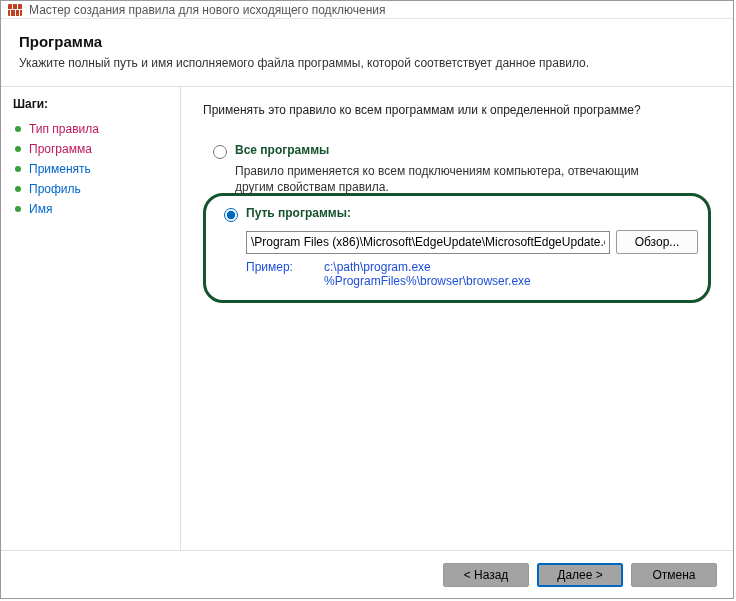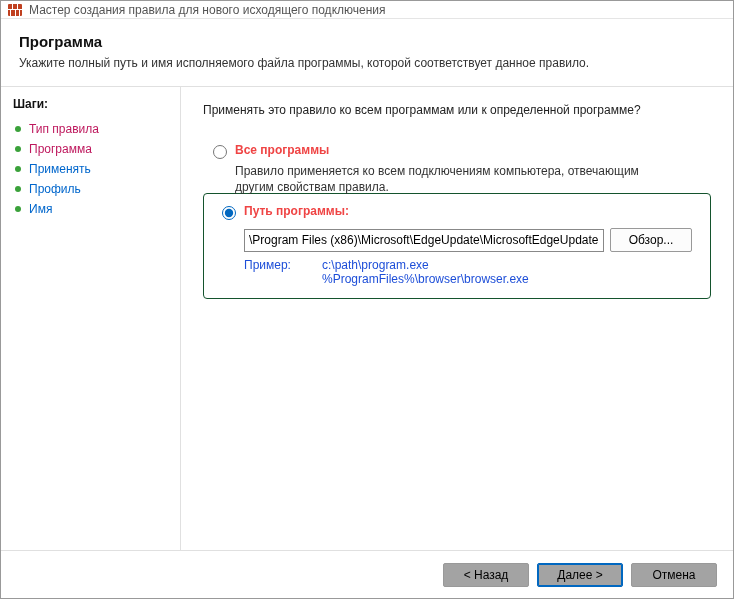--- a/index.html
+++ b/index.html
@@ -18,23 +18,23 @@
   .step { display: flex; align-items: center; padding: 3px 0; font-size: 12px; cursor: default; }
   .step .bullet { width: 6px; height: 6px; border-radius: 50%; margin-right: 8px; margin-left: 2px; }
   .step.current .bullet, .step.done .bullet { background: #3aa13a; }
   .step.pending .bullet { background: #3aa13a; }
   .step.current span { color: #be185d; }
   .step span { color: #0066cc; }
   .main { flex: 1; padding: 16px 22px 0 22px; position: relative; }
   .question { font-size: 12px; color: #222; margin-bottom: 26px; }
   .radio-row { display: flex; align-items: flex-start; margin-left: 10px; }
   .radio-row input[type=radio] { margin-top: 2px; margin-right: 8px; width: 14px; height: 14px; accent-color: #0067c0; }
-  .radio-label { font-weight: 600; font-size: 12px; color: #ef4444; }
+  .radio-label { font-weight: 600; font-size: 12px; color: #14532d; }
   .desc { font-size: 12px; color: #333; margin: 4px 0 2px 32px; max-width: 440px; line-height: 1.35; }
-  .highlight-box { border: 1px solid #14532d; border-radius: 4px; padding: 10px 18px 12px 8px; margin-top: -4px; }
+  .highlight-box { border: 3px solid #14532d; border-radius: 20px; padding: 10px 10px 12px 8px; margin-top: -4px; }
   .path-row { display: flex; align-items: center; margin: 8px 0 6px 32px; gap: 6px; }
   .path-input { flex: 1; height: 23px; border: 1px solid #888; padding: 2px 4px; font-size: 12px; font-family: inherit; }
   .browse-btn { height: 24px; min-width: 82px; border: 1px solid #999; background: #fcfcfc; font-size: 12px; padding: 0 14px; border-radius: 2px; cursor: pointer; }
   .example { display: flex; margin: 6px 0 0 32px; font-size: 12px; color: #1d4ed8; }
   .example .lbl { width: 78px; }
   .example .val { white-space: pre; }
   .footer { height: 48px; border-top: 1px solid #e0e0e0; display: flex; justify-content: flex-end; align-items: center; padding: 0 16px; gap: 8px; }
   .footer button { height: 24px; min-width: 86px; border: 1px solid #999; background: #a3a3a3; font-size: 12px; border-radius: 2px; cursor: pointer; padding: 0 18px; }
   .footer button.primary { border: 1px solid #0067c0; box-shadow: inset 0 0 0 1px #0067c0; }
 </style>

